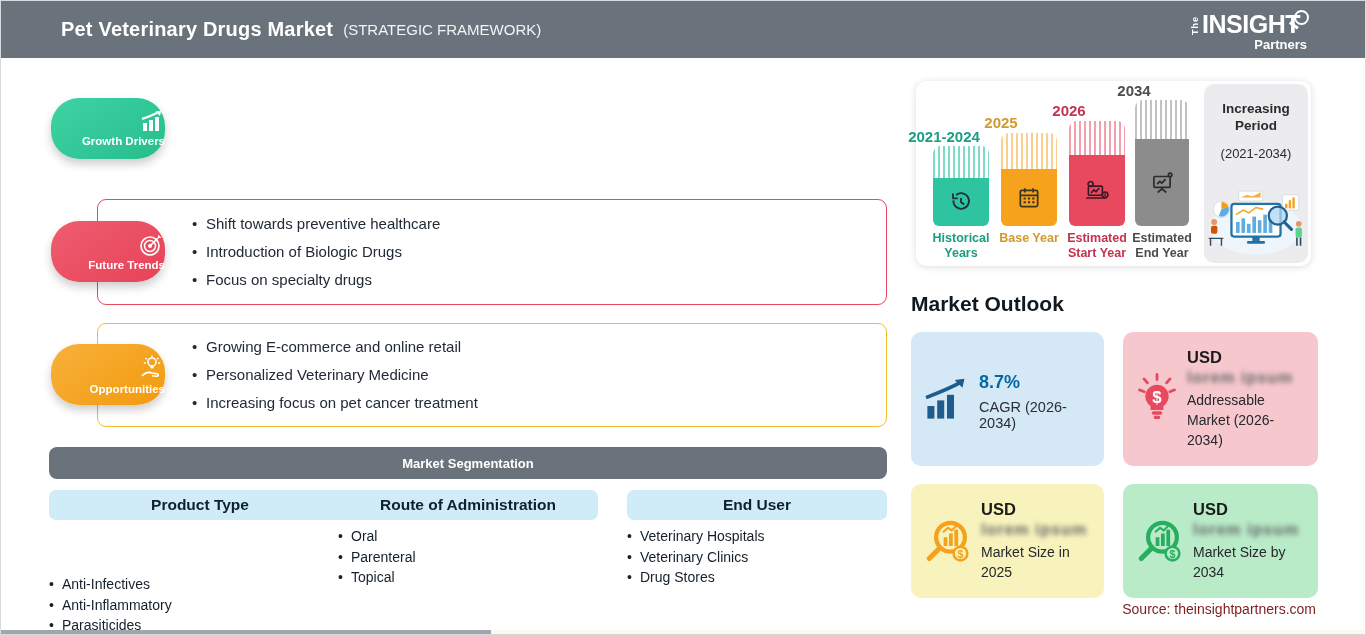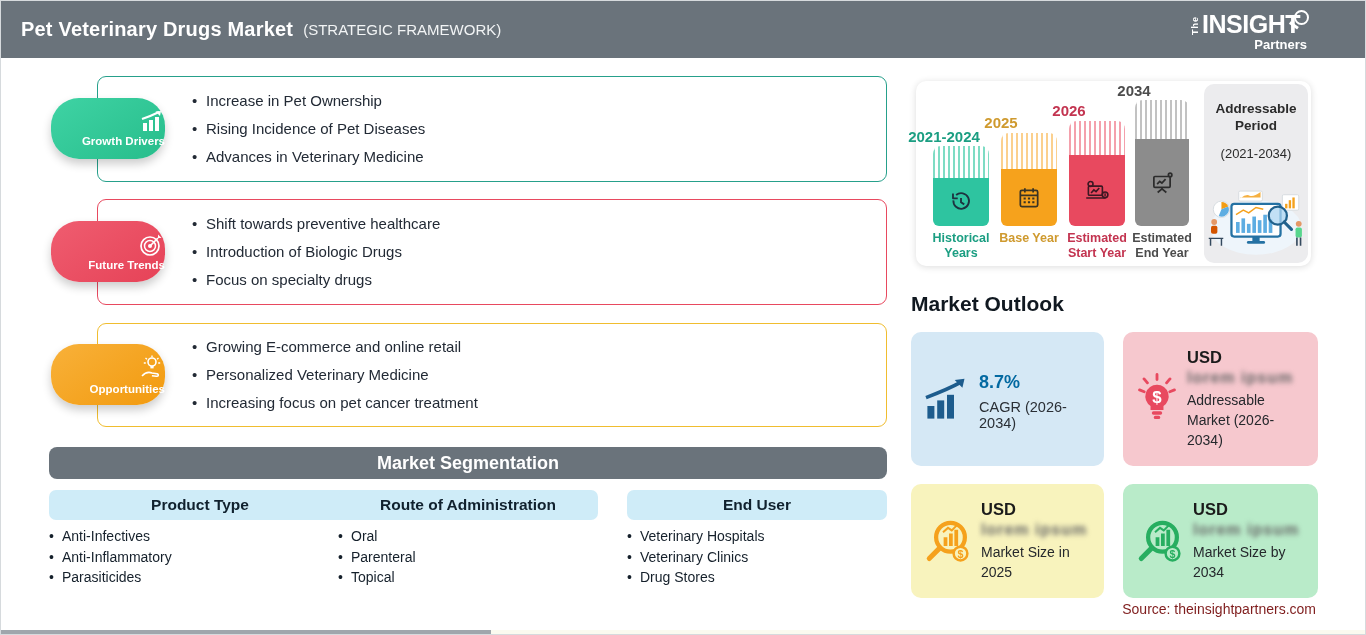--- a/index.html
+++ b/index.html
@@ -3,21 +3,21 @@
 <meta charset="utf-8">
 <style>
   * { margin:0; padding:0; box-sizing:border-box; }
   html,body { background:#fff; }
   body { font-family:"Liberation Sans", sans-serif; }
   .page { position:relative; width:1366px; height:635px; background:#ffffff;
           border:1px solid #d6dadd; overflow:hidden; }
 
   
   .header { position:absolute; left:0; top:0; width:100%; height:57px;
-            background:#6a737b; display:flex; align-items:center; padding-left:20px; }
+            background:#6a737b; display:flex; align-items:center; padding-left:60px; }
   .header-title { color:#ffffff; font-size:20px; font-weight:bold; letter-spacing:.2px; }
   .header-subtitle { color:#f2f4f5; font-size:15px; margin-left:10px; font-weight:400; }
   .logo { position:absolute; right:56px; top:9px; color:#fff; text-align:right; line-height:1; }
   .logo-row { display:flex; align-items:flex-end; }
   .logo-the { writing-mode:vertical-rl; transform:rotate(180deg); font-size:9px; font-weight:bold;
               letter-spacing:1px; margin-right:2px; margin-bottom:2px; }
   .logo-main { font-size:25px; font-weight:bold; letter-spacing:-.5px; }
   .logo-ring { position:relative; width:15px; height:15px; border:2.5px solid #fff; border-radius:50%;
                margin-left:-6px; margin-bottom:12px; }
   .logo-ring::after { content:""; position:absolute; width:10px; height:2.5px; background:#fff;
@@ -37,32 +37,32 @@
   .badge { position:absolute; left:50px; width:114px; height:61px; border-radius:28px;
            display:flex; flex-direction:column; align-items:flex-end; justify-content:center;
            box-shadow:0 5px 10px rgba(0,0,0,.20); z-index:3; }
   .badge-label { color:#fff; font-size:11.5px; font-weight:bold; margin-top:2px; }
   .badge-growth { top:97px;  background:linear-gradient(145deg,#3fd3a4,#27bd8b); }
   .badge-trends { top:220px; background:linear-gradient(145deg,#ef5d70,#e64257); }
   .badge-opps   { top:343px; background:linear-gradient(145deg,#f8b13a,#f29a0e); }
 
   
   .seg-bar { position:absolute; left:48px; top:446px; width:838px; height:32px; background:#6a737b;
-             border-radius:8px; color:#fff; font-size:18px; font-weight:bold;
+             border-radius:8px; color:#fff; font-size:13px; font-weight:bold;
              display:flex; align-items:center; justify-content:center; }
   .seg-head { position:absolute; top:489px; height:30px; background:#cfecf8; border-radius:7px;
               display:flex; align-items:center; justify-content:center;
               font-size:15.5px; font-weight:bold; color:#10212e; }
   .seg-head-1 { left:48px;  width:302px; }
   .seg-head-2 { left:337px; width:260px; }
   .seg-head-3 { left:626px; width:260px; }
   .seg-list { position:absolute; top:525px; list-style:none; }
   .seg-list li { font-size:14px; color:#15202b; line-height:20.5px; position:relative; padding-left:13px; }
   .seg-list li::before { content:"•"; position:absolute; left:0; color:#15202b; }
-  .seg-list-1 { left:48px; } .seg-list-2 { left:337px; } .seg-list-3 { left:626px; }
+  .seg-list-1 { left:48px;margin-top:48px; } .seg-list-2 { left:337px; } .seg-list-3 { left:626px; }
 
   
   .timeline { position:absolute; left:915px; top:80px; width:395px; height:185px; background:#fff;
               border-radius:10px; box-shadow:0 1px 7px rgba(0,0,0,.14); }
   .tl-bar { position:absolute; display:flex; flex-direction:column; overflow:hidden;
             border-radius:8px 8px 6px 6px; }
   .tl-stripes { width:100%; }
   .tl-solid { flex:1; display:flex; align-items:center; justify-content:center; }
   .tl-year { position:absolute; width:90px; text-align:center; font-weight:bold; font-size:15px; }
   .tl-caption { position:absolute; top:150px; width:76px; text-align:center;
@@ -111,27 +111,20 @@
     <div class="logo">
       <div class="logo-row">
         <span class="logo-the">The</span>
         <span class="logo-main">INSIGHT</span>
         <span class="logo-ring"></span>
       </div>
       <div class="logo-sub">Partners</div>
     </div>
   </div>
 
-  <div class="driver-box box-growth">
-    <ul>
-      <li>Increase in Pet Ownership</li>
-      <li>Rising Incidence of Pet Diseases</li>
-      <li>Advances in Veterinary Medicine</li>
-    </ul>
-  </div>
   <div class="badge badge-growth">
     <svg width="28" height="22" viewBox="0 0 28 22">
       <rect x="6" y="12" width="4" height="8" fill="#fff"></rect>
       <rect x="12" y="9" width="4" height="11" fill="#fff"></rect>
       <rect x="18" y="6" width="4" height="14" fill="#fff"></rect>
       <path d="M5 8 C11 6 16 4 22 1" stroke="#fff" stroke-width="2" fill="none"></path>
       <path d="M18.5 0.5 L24 0 L23 5 Z" fill="#fff"></path>
     </svg>
     <span class="badge-label">Growth Drivers</span>
   </div>
@@ -247,21 +240,21 @@
         </svg>
       </div>
     </div>
 
     <div class="tl-caption" style="left:7px;   color:#1b9e82;">Historical Years</div>
     <div class="tl-caption" style="left:75px;  color:#cf9a2f;">Base Year</div>
     <div class="tl-caption" style="left:143px; color:#c33450;">Estimated Start Year</div>
     <div class="tl-caption" style="left:208px; color:#4c4c4c;">Estimated End Year</div>
 
     <div class="assessment">
-      <div class="assessment-title">Addressable Period</div>
+      <div class="assessment-title">Increasing Period</div>
       <div class="assessment-range">(2021-2034)</div>
       <svg class="assessment-illustration" width="100" height="74" viewBox="0 0 110 80">
         <ellipse cx="55" cy="46" rx="50" ry="30" fill="#eef5fb"></ellipse>
         <rect x="36" y="6" width="26" height="11" rx="1.5" fill="#fff" stroke="#d4dade"></rect>
         <path d="M38 14 q6-5 10-3 t12-4 v6 h-22 Z" fill="#f5b041"></path>
         <circle cx="17" cy="26" r="9" fill="#fff" stroke="#d4dade"></circle>
         <path d="M17 26 L17 18 A8 8 0 0 1 24.5 23 Z" fill="#f39c12"></path>
         <path d="M17 26 L24.5 23 A8 8 0 0 1 14 33.4 Z" fill="#5dade2"></path>
         <rect x="84" y="10" width="18" height="17" rx="1.5" fill="#fff" stroke="#d4dade"></rect>
         <rect x="87" y="20" width="2.6" height="5" fill="#f5a11c"></rect>

